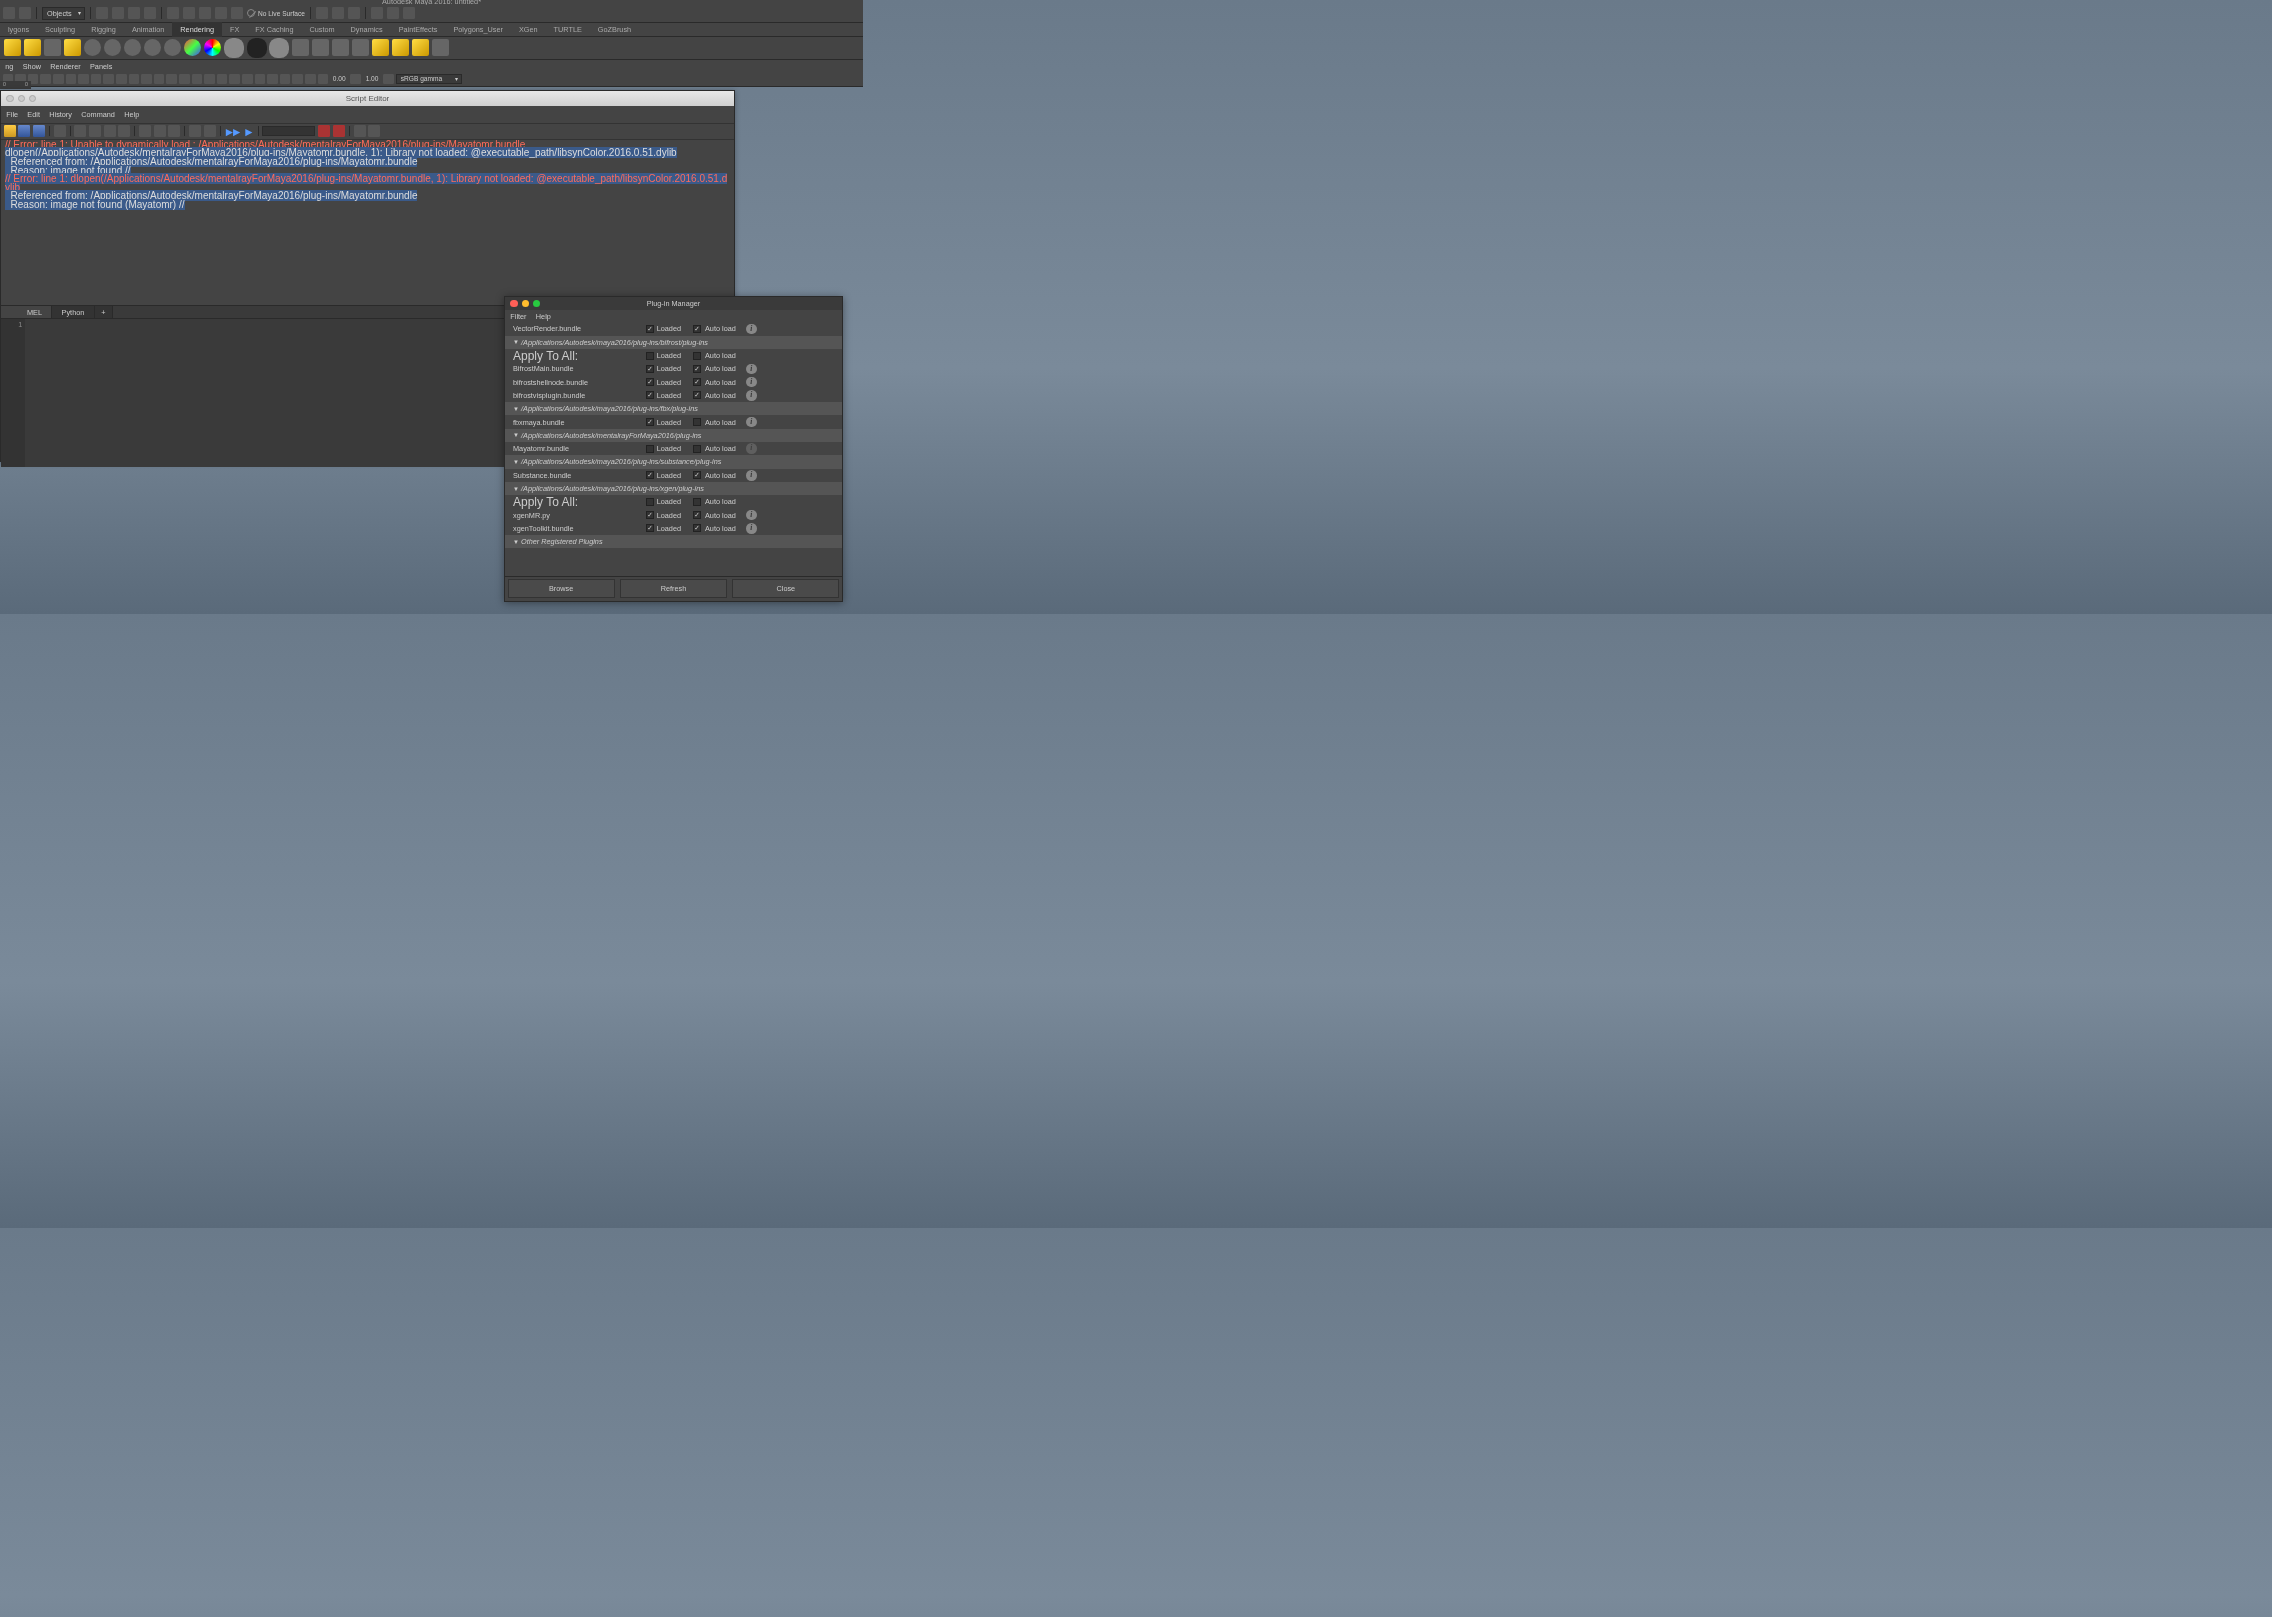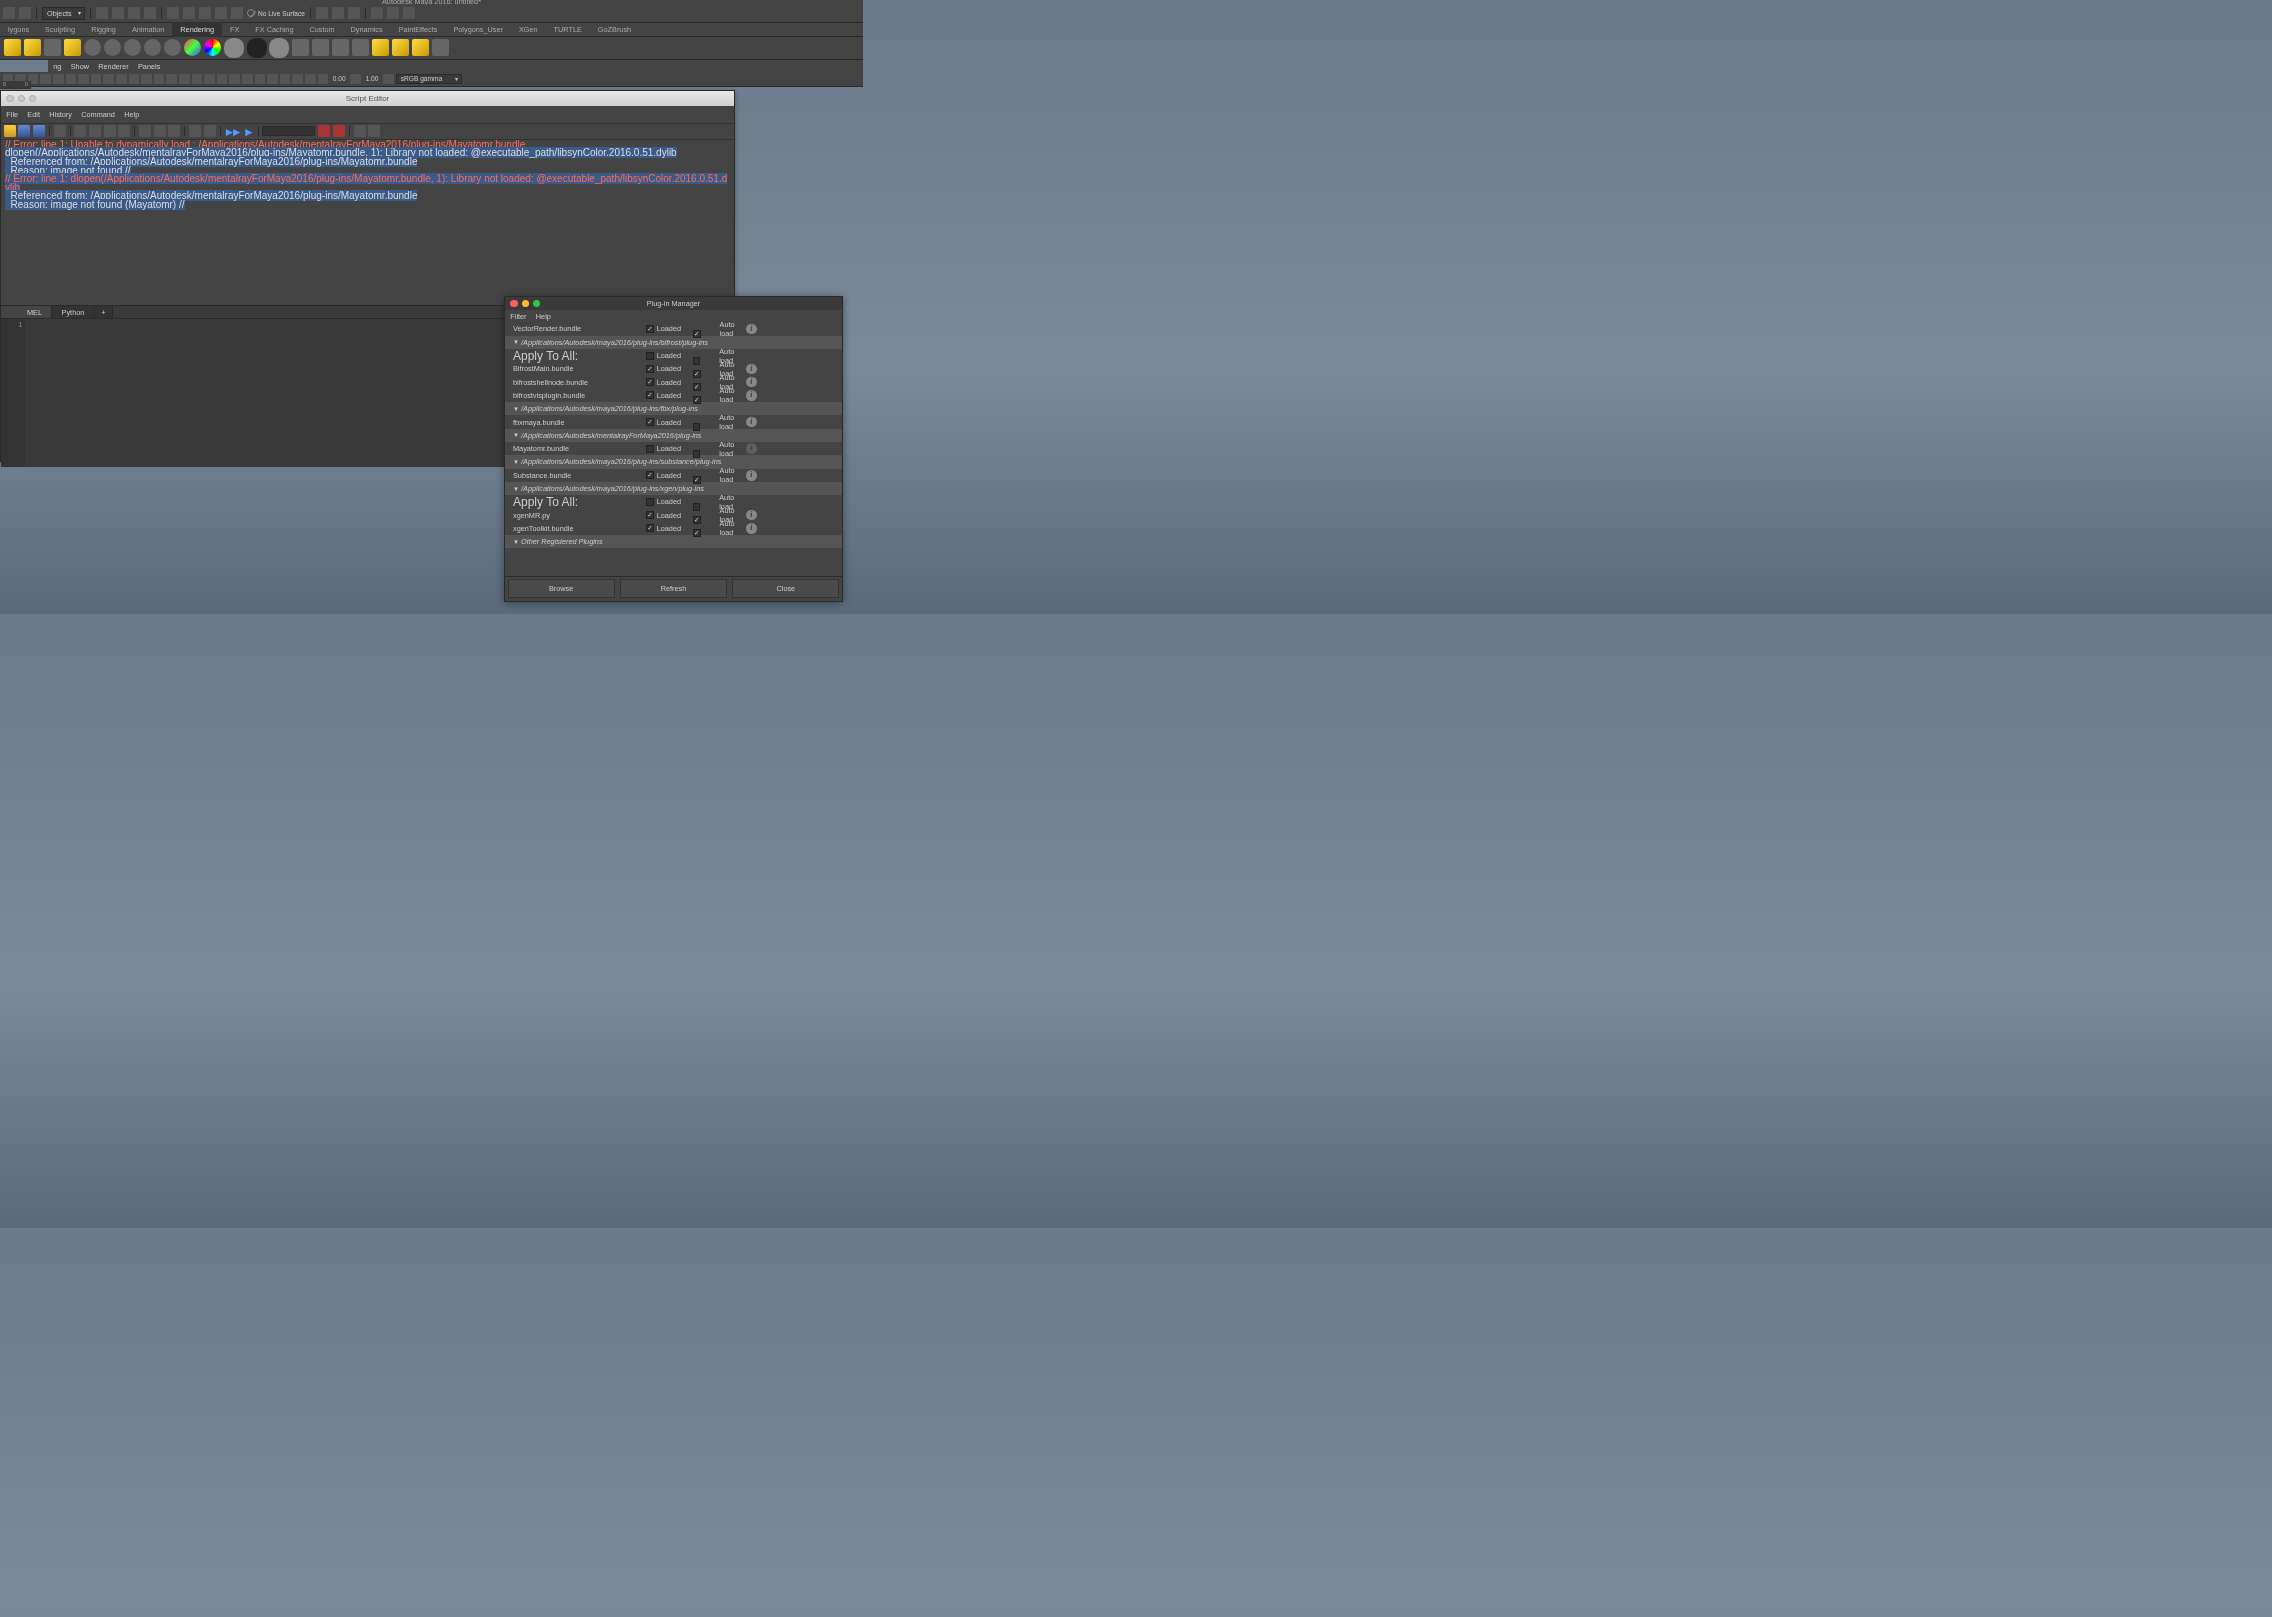--- a/index.html
+++ b/index.html
@@ -27,21 +27,21 @@
 .shelf-icons { position: absolute; top: 37px; left: 0; right: 0; height: 22.6px; background: #444; display: flex; align-items: center; gap: 2.7px; padding: 0 4px; border-bottom: 0.7px solid #2a2a2a; }
 .shelf-icon { width: 17.3px; height: 17.3px; border-radius: 8.6px; background: #666; }
 .shelf-icon.square { border-radius: 2px; }
 .shelf-icon.yellow { background: linear-gradient(135deg, #ffdd44, #cc9900); }
 .shelf-icon.dark { background: #222; }
 .shelf-icon.gray { background: #888; }
 .shelf-icon.gradient { background: linear-gradient(135deg, #f44, #4f4, #44f); }
 .shelf-icon.rgb { background: conic-gradient(#f00, #ff0, #0f0, #0ff, #00f, #f0f, #f00); }
 
 
-.panel-menu { position: absolute; top: 60px; left: 0; right: 0; height: 12px; background: #444; display: flex; align-items: center; gap: 9.3px; padding: 0 5.3px; color: #ccc; font-size: 7.3px; margin-left: 48px; }
+.panel-menu { position: absolute; top: 60px; left: 0; right: 0; height: 12px; background: #444; display: flex; align-items: center; gap: 9.3px; padding: 0 5.3px; color: #ccc; font-size: 7.3px; }
 
 
 .panel-toolbar { position: absolute; top: 72px; left: 0; right: 0; height: 14.6px; background: #444; display: flex; align-items: center; gap: 2px; padding: 0 2.7px; border-bottom: 0.7px solid #2a2a2a; }
 .pt-icon { width: 10.6px; height: 10.6px; background: #555; border-radius: 1.3px; }
 .pt-num { color: #ccc; font-size: 6.6px; padding: 0 2.7px; }
 .pt-select { background: #3a3a3a; color: #ccc; padding: 0.7px 13.3px 0.7px 4px; border: 0.7px solid #2a2a2a; font-size: 6.6px; position: relative; min-width: 66px; }
 .pt-select::after { content: "▾"; position: absolute; right: 2.7px; font-size: 6px; }
 .pt-ruler { position: absolute; top: 81px; left: 0; height: 8px; background: #3a3a3a; color: #999; font-size: 6px; padding: 0 2.7px; display: flex; gap: 18.6px; }
 
 
@@ -80,21 +80,21 @@
 .tl-red { background: #ff5f57; } .tl-yellow { background: #ffbd2e; } .tl-green { background: #28c940; }
 .pm-title { position: absolute; left: 50%; transform: translateX(-50%); color: #ccc; font-size: 7.3px; }
 .pm-menubar { height: 12px; background: #444; display: flex; align-items: center; gap: 9.3px; padding: 0 5.3px; color: #ccc; font-size: 7.3px; }
 .pm-content { flex: 1; overflow-y: auto; background: #444; }
 .pm-row { display: flex; align-items: center; padding: 2px 8px; height: 13.3px; }
 .pm-row.header { background: #555; color: #ccc; font-size: 7.3px; font-style: italic; }
 .pm-row .arrow { width: 8px; font-size: 6px; }
 .pm-row .label { flex: 0 0 133px; color: #ccc; font-size: 7.3px; }
 .pm-row .apply-all { flex: 0 0 133px; color: #ccc; font-size: 12px; }
 .pm-row .col-loaded { width: 47px; display: flex; align-items: center; gap: 2.7px; font-size: 7.3px; }
-.pm-row .col-auto { width: 53px; display: flex; align-items: flex-end; gap: 19px; font-size: 7.3px; }
+.pm-row .col-auto { width: 53px; display: flex; align-items: center; gap: 4px; font-size: 7.3px; }
 .pm-row .info { width: 10.6px; height: 10.6px; border-radius: 50%; background: #888; color: #333; text-align: center; line-height: 10.6px; font-weight: bold; font-size: 7.3px; font-style: italic; font-family: serif; }
 .pm-row .info.dim { opacity: 0.4; }
 .pm-check { width: 8px; height: 8px; background: #333; border: 0.7px solid #222; display: inline-flex; align-items: center; justify-content: center; font-size: 6.6px; }
 .pm-check.checked::after { content: "✓"; color: #ddd; }
 .pm-footer { display: flex; border-top: 0.7px solid #2a2a2a; background: #444; }
 .pm-btn { flex: 1; text-align: center; padding: 4px; color: #ccc; font-size: 7.3px; border: 0.7px solid #333; margin: 2.7px; background: #4a4a4a; }
 </style>
 </head>
 <body>
 

